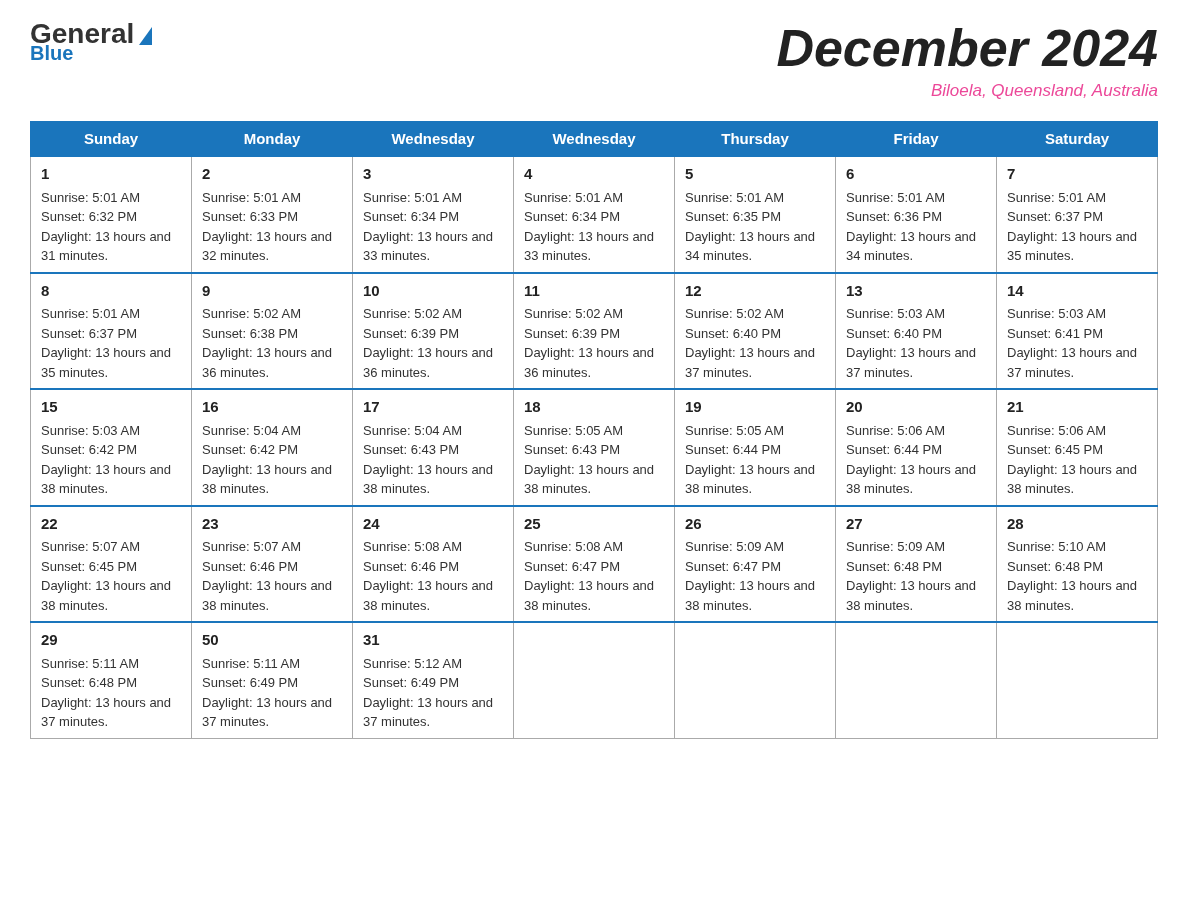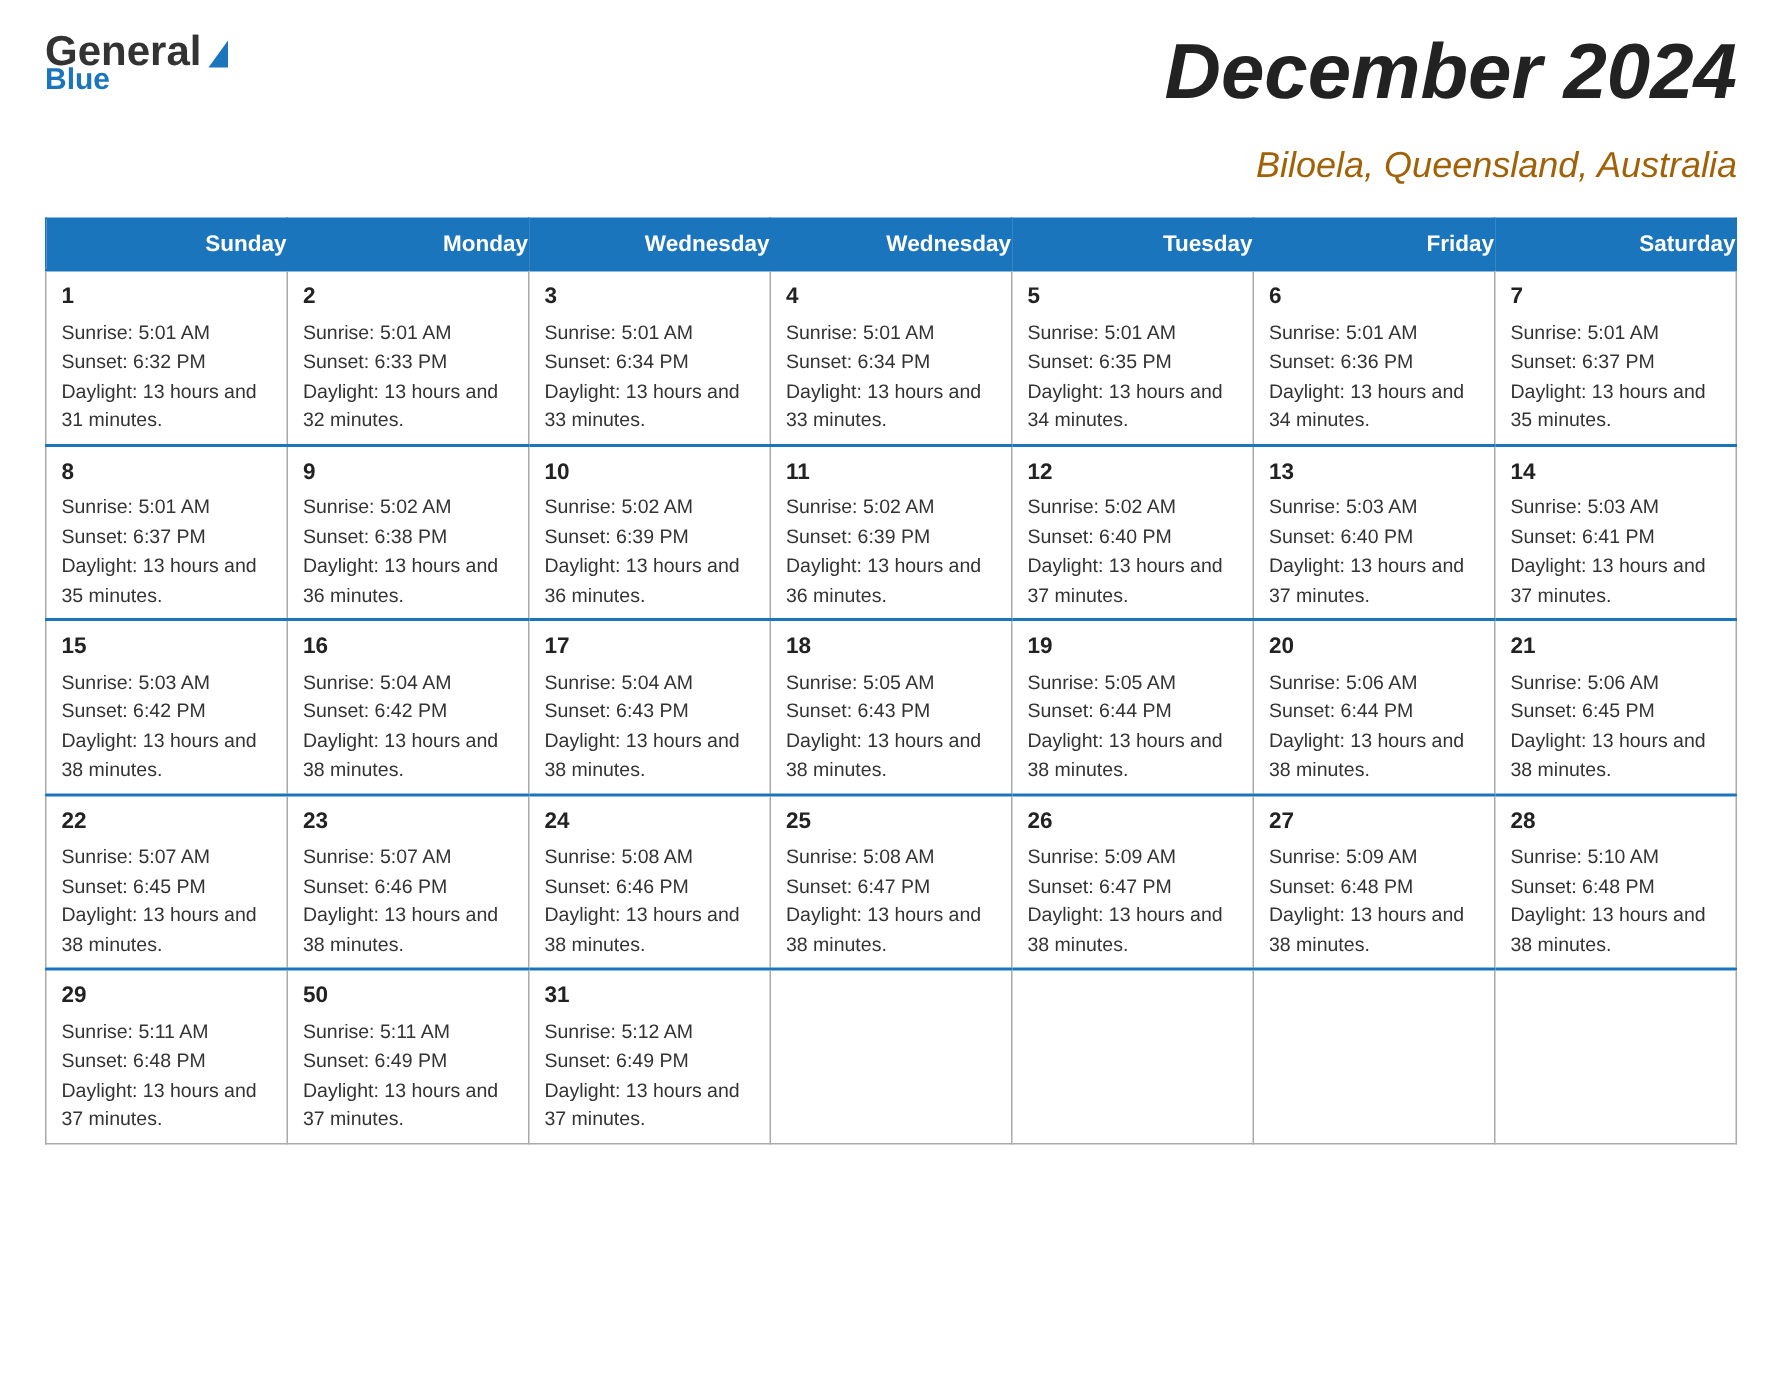--- a/index.html
+++ b/index.html
@@ -44,35 +44,35 @@
       text-align: right;
       font-style: italic;
     }
     .month-title {
       font-size: 52px;
       font-weight: bold;
       color: #222;
       line-height: 1.1;
     }
     .location {
-      font-size: 24px;
-      color: #a16207;
-      margin-top: 20px;
+      font-size: 17px;
+      color: #ec4899;
+      margin-top: 4px;
     }
     .calendar {
       width: 100%;
       border-collapse: collapse;
     }
     .calendar th {
       background: #1a75bc;
       color: #fff;
       font-size: 15px;
       font-weight: bold;
       padding: 8px 0;
-      text-align: right;
+      text-align: center;
       border: 1px solid #1a75bc;
     }
     .calendar td {
       border: 1px solid #aaa;
       vertical-align: top;
       padding: 6px 10px;
       width: 14.28%;
       font-size: 13px;
       line-height: 1.5;
       background: #fff;
@@ -118,21 +118,21 @@
   </div>
 </div>
 
 <table class="calendar">
   <thead>
     <tr>
     <th>Sunday</th>
         <th>Monday</th>
         <th>Wednesday</th>
         <th>Wednesday</th>
-        <th>Tuesday</th>
+        <th>Thursday</th>
         <th>Friday</th>
         <th>Saturday</th>
       </tr>
   </thead>
   <tbody id="calendar-body">
   <tr class="week-row">
         <td>
         <span class="day-num">1</span>
         <span class="day-info">Sunrise: 5:01 AM<br>Sunset: 6:32 PM<br>Daylight: 13 hours and 31 minutes.</span>
       </td>

